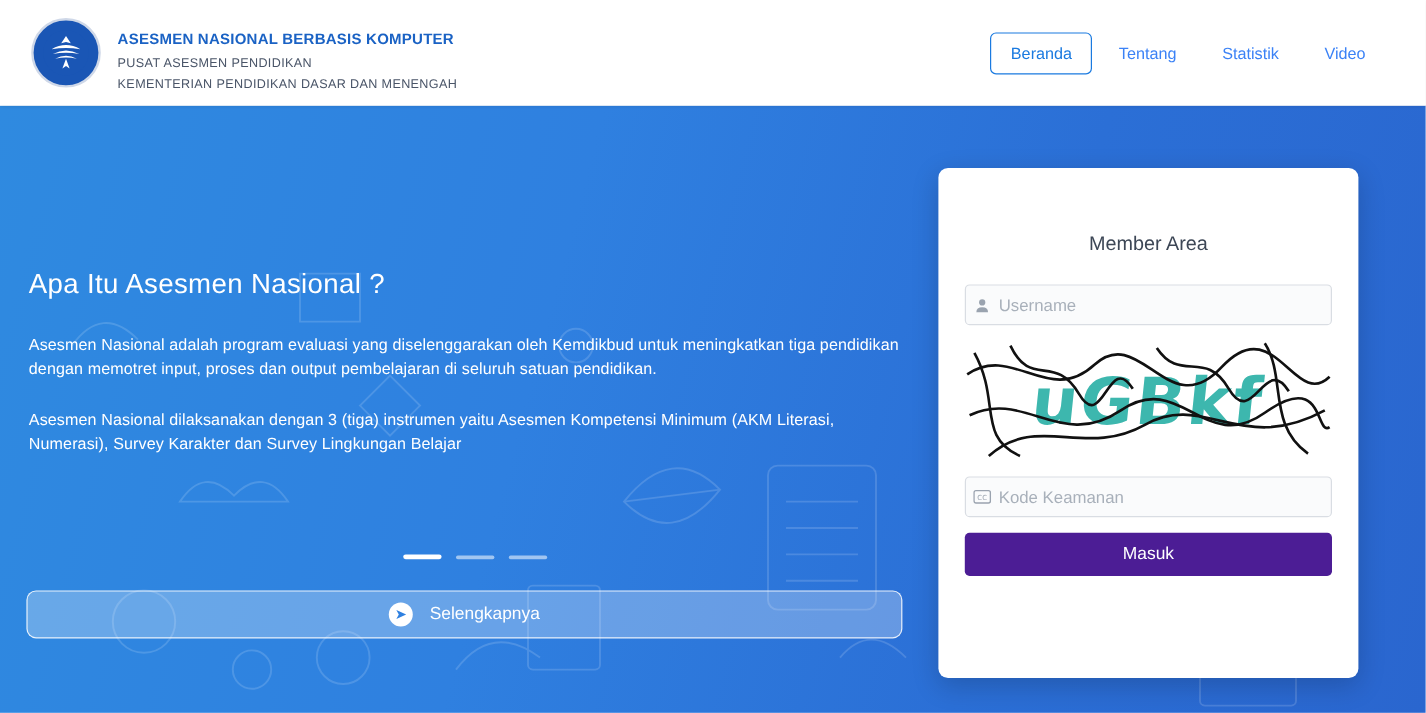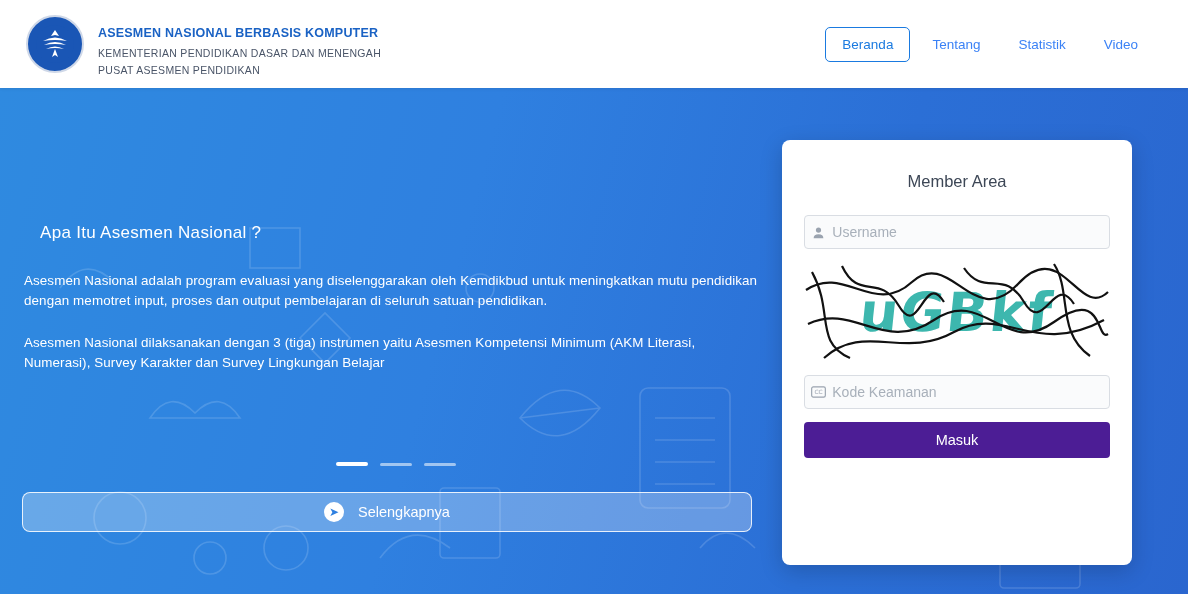--- a/index.html
+++ b/index.html
@@ -66,21 +66,21 @@
     position: absolute; inset: 0;
     opacity: 0.16;
   }
   .hero-pattern svg { width: 100%; height: 100%; display: block; }
 
   .hero-copy {
     position: absolute; left: 24px; top: 135px;
     width: 740px; color: #ffffff;
   }
   .hero-title {
-    font-size: 17px; font-weight: normal; margin: 0 0 28px 16px;
+    font-size: 23px; font-weight: normal; margin: 0 0 28px 0;
     letter-spacing: 0.3px;
   }
   .hero-p {
     font-size: 13.4px; line-height: 20px; margin: 0 0 22px 0;
     letter-spacing: 0.1px;
   }
 
   .dots {
     position: absolute; left: 336px; top: 374px;
     display: flex; gap: 12px; align-items: center;
@@ -108,21 +108,21 @@
     display: flex; align-items: center; justify-content: center;
     font-size: 12px; line-height: 1;
   }
 
   
   .login-card {
     position: absolute; left: 782px; top: 52px;
     width: 350px; height: 425px;
     background: #ffffff; border-radius: 8px;
     box-shadow: 0 6px 22px rgba(0,0,0,0.18);
-    padding: 18px 22px;
+    padding: 40px 22px;
   }
   .login-title {
     text-align: center; font-size: 16.5px; color: #3d4756;
     margin: 14px 0 24px 0; font-weight: normal;
   }
   .field {
     position: relative;
     height: 34px; margin-bottom: 13px;
     border: 1px solid #d9dde3; border-radius: 4px;
     background: #fafbfc;
@@ -174,22 +174,22 @@
         <circle cx="20" cy="20" r="19" fill="#1a56b5"></circle>
         <path d="M20 6 L24 12 L20 11 L16 12 Z" fill="#ffffff"></path>
         <path d="M8 17 Q20 10 32 17 Q20 15 8 17 Z" fill="#ffffff"></path>
         <path d="M9 21 Q20 15 31 21 Q20 19 9 21 Z" fill="#ffffff"></path>
         <path d="M11 25 Q20 20 29 25 Q20 23 11 25 Z" fill="#ffffff"></path>
         <path d="M20 25 L23 33 L20 31 L17 33 Z" fill="#ffffff"></path>
       </svg>
     </div>
     <div class="brand-text">
       <div class="brand-title">ASESMEN NASIONAL BERBASIS KOMPUTER</div>
+      <div class="brand-sub">PUSAT ASESMEN PENDIDIKAN</div>
       <div class="brand-sub">KEMENTERIAN PENDIDIKAN DASAR DAN MENENGAH</div>
-      <div class="brand-sub">PUSAT ASESMEN PENDIDIKAN</div>
     </div>
   </div>
   <div class="nav">
     <div class="nav-item active">Beranda</div>
     <div class="nav-item">Tentang</div>
     <div class="nav-item">Statistik</div>
     <div class="nav-item">Video</div>
   </div>
 </div>
 
@@ -222,21 +222,21 @@
         <path d="M880 180 q30 -35 60 0 q-30 35 -60 0 z"></path>
         <path d="M700 460 q25 -30 55 0"></path>
         <path d="M250 140 h50 v40 h-50 z"></path>
         <circle cx="480" cy="200" r="14"></circle>
       </g>
     </svg>
   </div>
 
   <div class="hero-copy">
     <h1 class="hero-title">Apa Itu Asesmen Nasional ?</h1>
-    <p class="hero-p">Asesmen Nasional adalah program evaluasi yang diselenggarakan oleh Kemdikbud untuk meningkatkan mutu pendidikan dengan memotret input, proses dan output pembelajaran di seluruh satuan pendidikan.</p>
+    <p class="hero-p">Asesmen Nasional adalah program evaluasi yang diselenggarakan oleh Kemdikbud untuk meningkatkan tiga pendidikan dengan memotret input, proses dan output pembelajaran di seluruh satuan pendidikan.</p>
     <p class="hero-p">Asesmen Nasional dilaksanakan dengan 3 (tiga) instrumen yaitu Asesmen Kompetensi Minimum (AKM Literasi, Numerasi), Survey Karakter dan Survey Lingkungan Belajar</p>
   </div>
 
   <div class="dots">
     <div class="dot active"></div>
     <div class="dot"></div>
     <div class="dot"></div>
   </div>
 
   <div class="more-btn">

